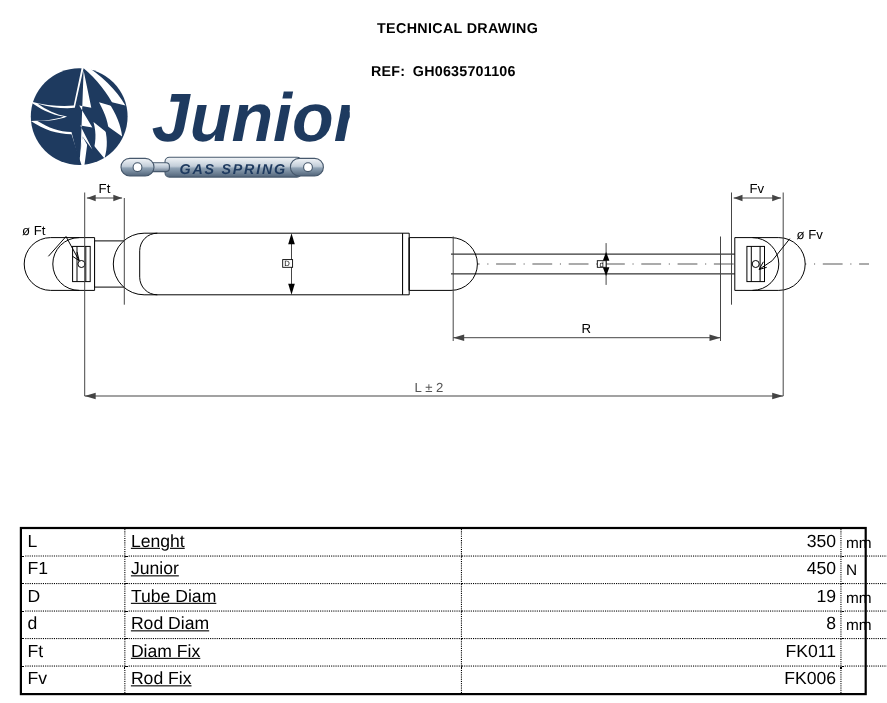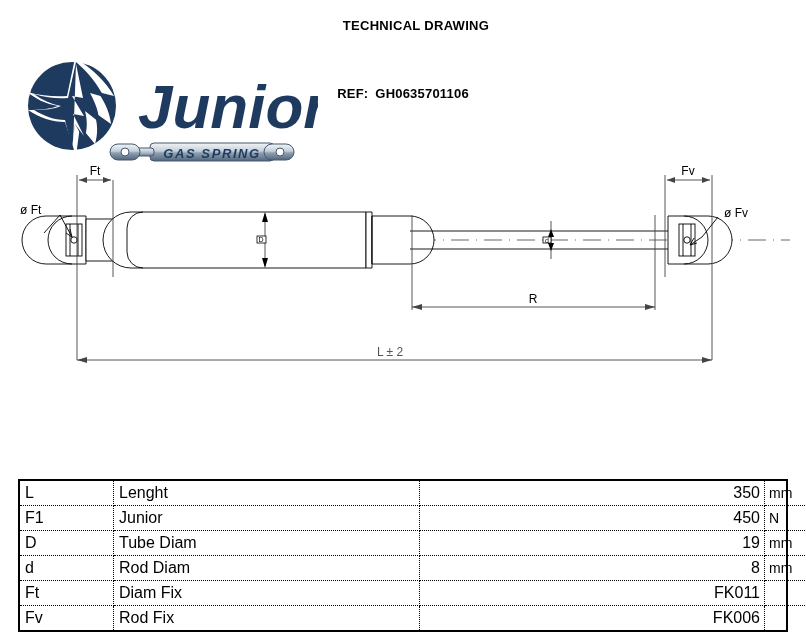--- a/index.html
+++ b/index.html
@@ -35,21 +35,20 @@
   }
   .hdr-ref {
     position: absolute;
     left: 0;
     top: 57px;
     width: 806px;
     text-align: center;
     font-size: 13px;
     font-weight: bold;
     letter-spacing: 0.2px;
-    margin-top: 29px;
   }
   .hdr-ref .ref-lbl { margin-right: 7px; }
 
   
   #logo {
     position: absolute;
     left: 18px;
     top: 52px;
     width: 300px;
     height: 112px;
@@ -87,21 +86,21 @@
     height: 24px;
     line-height: 24px;
     padding: 0 0 0 5px;
     border-bottom: 1px dotted #000;
     border-right: 1px dotted #000;
     white-space: nowrap;
     overflow: hidden;
   }
   #spec-table tr:last-child td { border-bottom: none; }
   #spec-table td.c-sym   { width: 88px; }
-  #spec-table td.c-name  { width: 300px; }
+  #spec-table td.c-name  { width: 300px; text-decoration: underline; }
   #spec-table td.c-val   { width: 340px; text-align: right; padding: 0 4px 0 0; }
   #spec-table td.c-unit  { width: 40px; border-right: none; font-size: 14px; padding-left: 4px; }
 </style>
 </head>
 <body>
 
 <div id="page">
 
   <div class="hdr-title">TECHNICAL DRAWING</div>
   <div class="hdr-ref">

